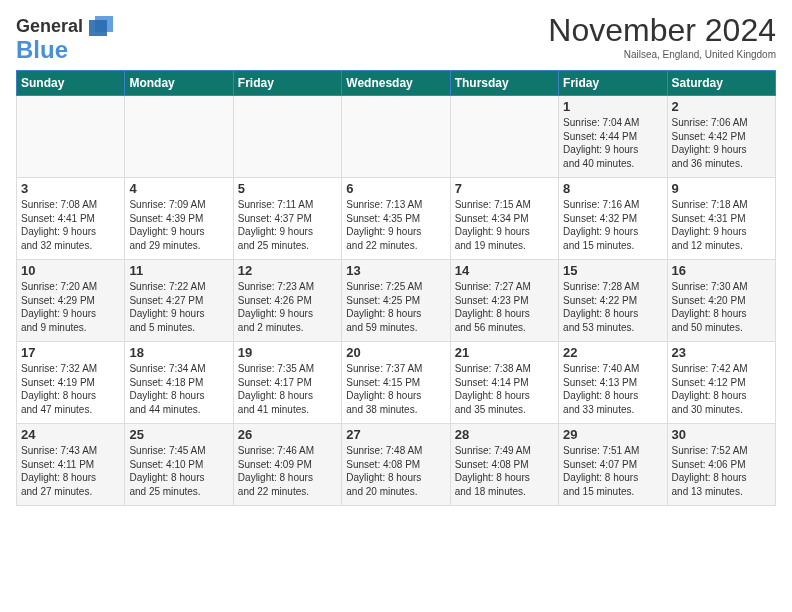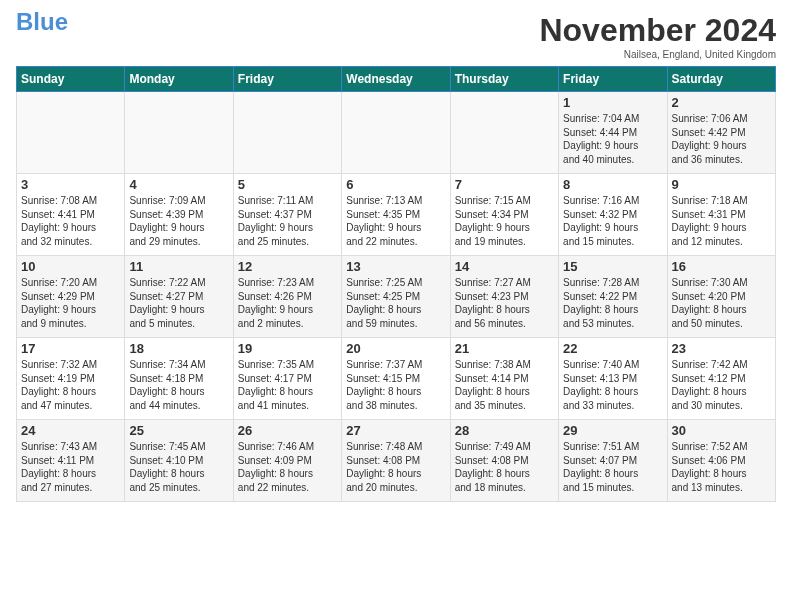--- a/index.html
+++ b/index.html
@@ -18,21 +18,21 @@
     }
     .logo {
       display: flex;
       align-items: center;
     }
     .title-area {
       text-align: right;
     }
     .month-title {
       font-size: 32px;
-      font-weight: bold;
+      font-weight: normal;
       color: #333;
     }
     .location {
       font-size: 10px;
       color: #555;
     }
     table {
       width: 100%;
       border-collapse: collapse;
       table-layout: fixed;
@@ -75,20 +75,27 @@
     .calendar-area {
       padding: 0 16px 8px 16px;
     }
   </style>
 </head>
 <body>
 
 <div class="header">
   <div class="logo">
     <div>
+      <div style="display:flex;align-items:center;">
+        <span style="font-size:18px;font-weight:bold;color:#333;">General</span>
+        <svg width="30" height="28" viewBox="0 0 30 28" style="margin:0 2px;">
+          <polygon points="10,4 28,4 28,20 10,20" fill="#4a90d9" opacity="0.85"></polygon>
+          <polygon points="4,8 22,8 22,24 4,24" fill="#2a6cb0" opacity="0.9"></polygon>
+        </svg>
+      </div>
       <div style="font-size:24px;font-weight:bold;color:#4a90d9;margin-top:-4px;">Blue</div>
     </div>
   </div>
   <div class="title-area">
     <div class="month-title">November 2024</div>
     <div class="location">Nailsea, England, United Kingdom</div>
   </div>
 </div>
 
 <div class="calendar-area">

